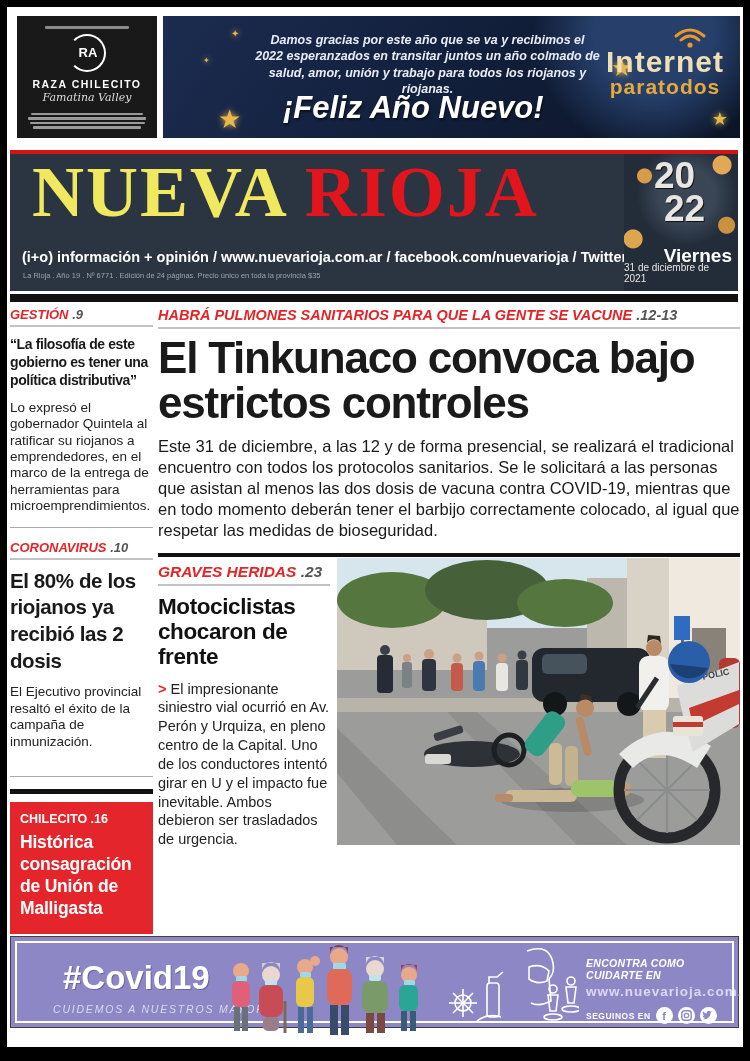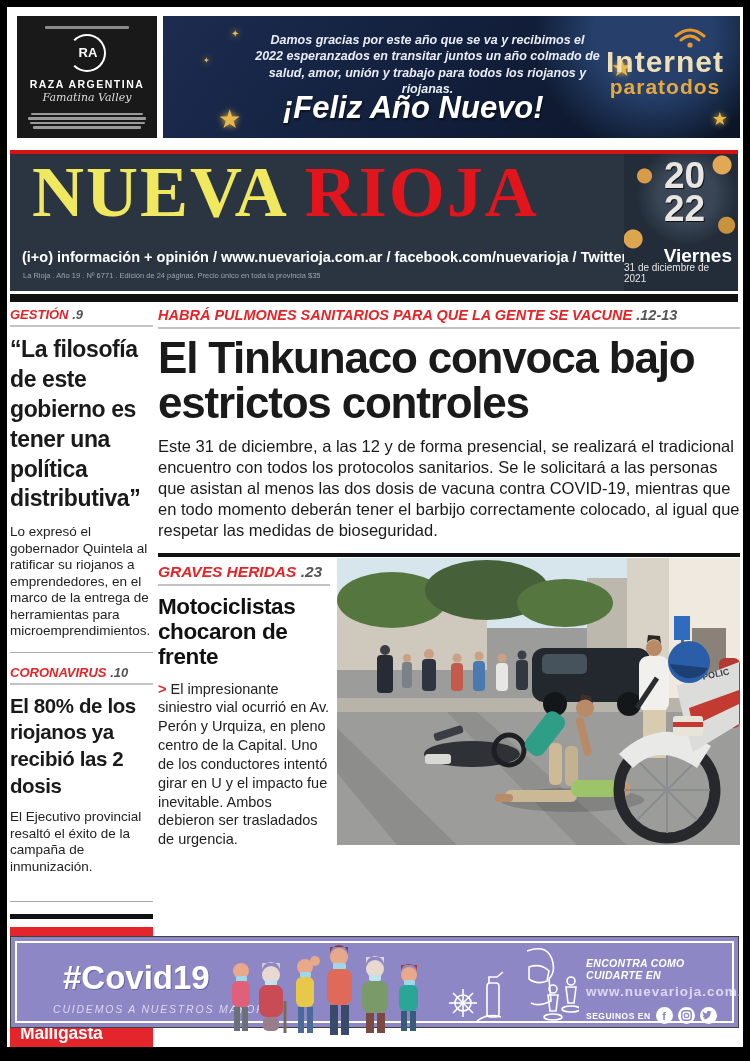--- a/index.html
+++ b/index.html
@@ -40,34 +40,34 @@
   .mast-info{position:absolute;left:12px;top:95px;color:#fff;font-weight:bold;font-size:14.5px;}
   .mast-edition{position:absolute;left:13px;top:117px;color:#9aa4b2;font-size:7.5px;}
   .datebox{position:absolute;right:0;top:0;width:114px;height:100%;
            background:radial-gradient(circle at 18% 16%,#d79b4a 0 7px,transparent 8px),
                       radial-gradient(circle at 86% 8%,#e2a855 0 9px,transparent 10px),
                       radial-gradient(circle at 90% 52%,#c8923f 0 8px,transparent 9px),
                       radial-gradient(circle at 8% 62%,#dca54e 0 9px,transparent 10px),
                       radial-gradient(circle at 55% 30%,#3a4656 0 28px,transparent 50px),#232d3a;
            color:#fff;}
   .yr{position:absolute;left:30px;top:6px;font-size:37px;font-weight:bold;line-height:.88;color:#e8e6e2;
-      text-shadow:1px 1px 0 #111;text-align:right;}
+      text-shadow:1px 1px 0 #111;}
   .yr .y2{display:block;margin-left:10px;}
   .dow{position:absolute;right:6px;bottom:24px;font-size:19px;font-weight:bold;}
   .fulldate{position:absolute;right:5px;bottom:7px;font-size:10px;color:#e8e6e2;}
   .black-bar{position:absolute;left:3px;top:287px;width:728px;height:8px;background:#111;}
   
   .kick{font-weight:bold;color:#e42528;font-style:italic;}
   .kick .pg{color:#555;font-weight:bold;}
   .rule{background:#c3c3c3;height:2px;}
   
   .leftcol{position:absolute;left:3px;top:300px;width:143px;}
   .leftcol .kick{font-size:13px;}
   .leftcol .rule{margin:3px 0 8px;}
-  .lhead{font-weight:bold;font-size:23px;line-height:1.3;letter-spacing:-.4px;color:#1a1a1a;margin:0 0 10px;}
+  .lhead{font-weight:bold;font-size:14px;line-height:1.3;letter-spacing:-.4px;color:#1a1a1a;margin:0 0 10px;}
   .lbody{font-size:13.5px;line-height:1.22;color:#222;margin:0 0 12px;}
   .thinline{height:1px;background:#aaa;margin:2px 0 12px;}
   .thickline{height:5px;background:#111;margin:0 0 8px;}
   .redbox{background:#e4252c;color:#fff;padding:10px 10px 14px;}
   .redbox .k{font-weight:bold;font-size:12.5px;}
   .redbox h3{margin:6px 0 0;font-size:17.5px;line-height:1.25;letter-spacing:-.2px;}
   
   .maincol{position:absolute;left:151px;top:300px;width:582px;}
   .maincol .kick{font-size:14.5px;}
   .maincol .rule{margin:4px 0 6px;}
@@ -108,21 +108,21 @@
 </head>
 <body>
 
 <div class="page">
 
   <div class="ad-raza">
     <div class="tinybar" style="width:84px"></div>
     <div class="ra-logo">
       <span>RA</span>
     </div>
-    <div class="raza-brand">RAZA ARGENTINA</div>
+    <div class="raza-brand">RAZA CHILECITO</div>
     <div class="raza-script">Famatina Valley</div>
     <div class="raza-lines">
       <div style="width:112px"></div>
         <div style="width:118px"></div>
       <div style="width:115px"></div>
         <div style="width:108px"></div>
     </div>
   </div>
 
   <div class="ad-ny">

